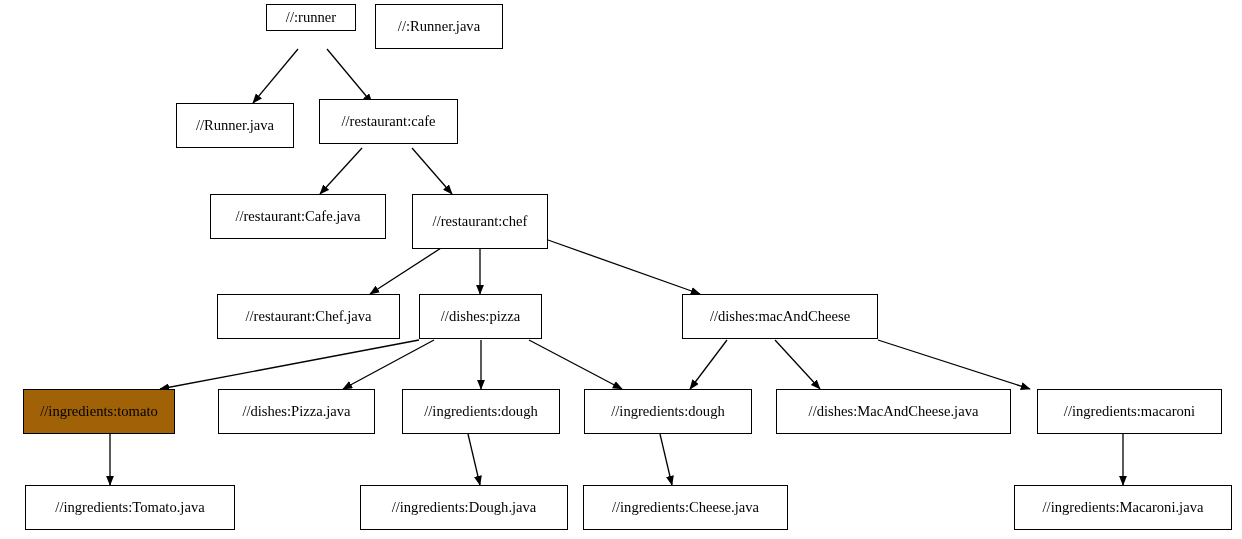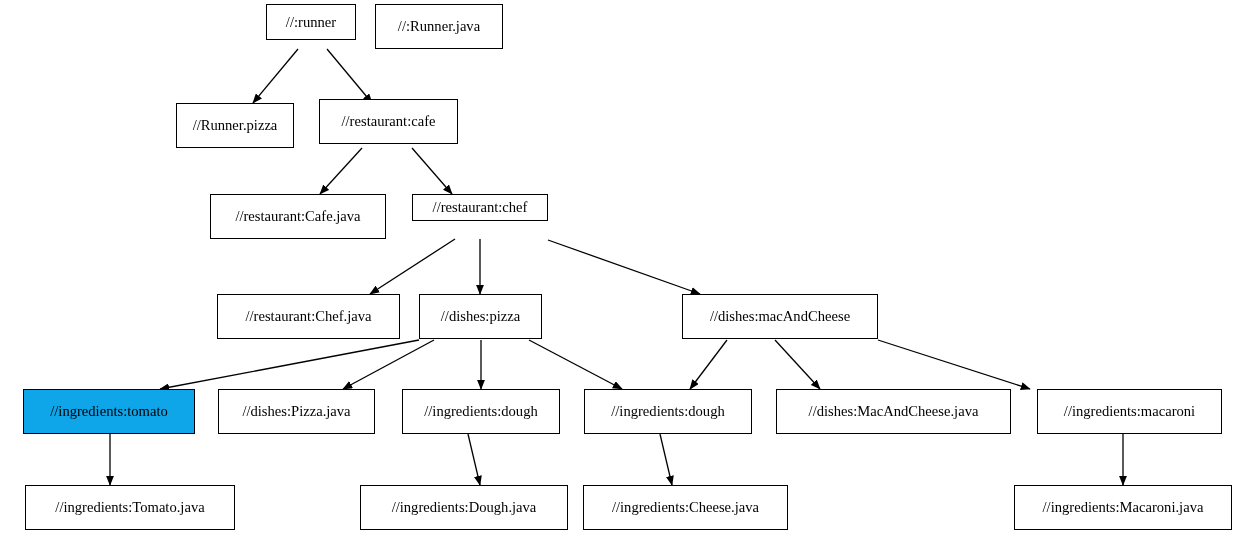--- a/index.html
+++ b/index.html
@@ -74,48 +74,48 @@
         <line x1="775" y1="340" x2="820" y2="389" stroke="#000000" stroke-width="1.3" marker-end="url(#arrowhead)"></line>
         <line x1="878" y1="340" x2="1030" y2="389" stroke="#000000" stroke-width="1.3" marker-end="url(#arrowhead)"></line>
         <line x1="110" y1="434" x2="110" y2="485" stroke="#000000" stroke-width="1.3" marker-end="url(#arrowhead)"></line>
         <line x1="468" y1="434" x2="480" y2="485" stroke="#000000" stroke-width="1.3" marker-end="url(#arrowhead)"></line>
         <line x1="660" y1="434" x2="672" y2="485" stroke="#000000" stroke-width="1.3" marker-end="url(#arrowhead)"></line>
         <line x1="1123" y1="434" x2="1123" y2="485" stroke="#000000" stroke-width="1.3" marker-end="url(#arrowhead)"></line>
       </g>
   </svg>
 
   <div id="nodes-layer">
-      <div class="node" style="left: 266px; top: 4px; width: 90px; height: 36px; background: rgb(255, 255, 255); border-color: rgb(0, 0, 0);">
+      <div class="node" style="left: 266px; top: 4px; width: 90px; height: 27px; background: rgb(255, 255, 255); border-color: rgb(0, 0, 0);">
         <span class="node-label">//:runner</span>
       </div>
       <div class="node" style="left: 375px; top: 4px; width: 128px; height: 45px; background: rgb(255, 255, 255); border-color: rgb(0, 0, 0);">
         <span class="node-label">//:Runner.java</span>
       </div>
       <div class="node" style="left: 176px; top: 103px; width: 118px; height: 45px; background: rgb(255, 255, 255); border-color: rgb(0, 0, 0);">
-        <span class="node-label">//Runner.pizza</span>
+        <span class="node-label">//Runner.java</span>
       </div>
       <div class="node" style="left: 319px; top: 99px; width: 139px; height: 45px; background: rgb(255, 255, 255); border-color: rgb(0, 0, 0);">
         <span class="node-label">//restaurant:cafe</span>
       </div>
       <div class="node" style="left: 210px; top: 194px; width: 176px; height: 45px; background: rgb(255, 255, 255); border-color: rgb(0, 0, 0);">
         <span class="node-label">//restaurant:Cafe.java</span>
       </div>
-      <div class="node" style="left: 412px; top: 194px; width: 136px; height: 27px; background: rgb(255, 255, 255); border-color: rgb(0, 0, 0);">
+      <div class="node" style="left: 412px; top: 194px; width: 136px; height: 55px; background: rgb(255, 255, 255); border-color: rgb(0, 0, 0);">
         <span class="node-label">//restaurant:chef</span>
       </div>
       <div class="node" style="left: 217px; top: 294px; width: 183px; height: 45px; background: rgb(255, 255, 255); border-color: rgb(0, 0, 0);">
         <span class="node-label">//restaurant:Chef.java</span>
       </div>
       <div class="node" style="left: 419px; top: 294px; width: 123px; height: 45px; background: rgb(255, 255, 255); border-color: rgb(0, 0, 0); align-items: center;">
         <span class="node-label">//dishes:pizza</span>
       </div>
       <div class="node" style="left: 682px; top: 294px; width: 196px; height: 45px; background: rgb(255, 255, 255); border-color: rgb(0, 0, 0);">
         <span class="node-label">//dishes:macAndCheese</span>
       </div>
-      <div class="node" style="left: 23px; top: 389px; width: 172px; height: 45px; background: #0ea5e9; border-color: rgb(0, 0, 0);">
+      <div class="node" style="left: 23px; top: 389px; width: 152px; height: 45px; background: #a16207; border-color: rgb(0, 0, 0);">
         <span class="node-label">//ingredients:tomato</span>
       </div>
       <div class="node" style="left: 218px; top: 389px; width: 157px; height: 45px; background: rgb(255, 255, 255); border-color: rgb(0, 0, 0);">
         <span class="node-label">//dishes:Pizza.java</span>
       </div>
       <div class="node" style="left: 402px; top: 389px; width: 158px; height: 45px; background: rgb(255, 255, 255); border-color: rgb(0, 0, 0);">
         <span class="node-label">//ingredients:dough</span>
       </div>
       <div class="node" style="left: 584px; top: 389px; width: 168px; height: 45px; background: rgb(255, 255, 255); border-color: rgb(0, 0, 0);">
         <span class="node-label">//ingredients:dough</span>

